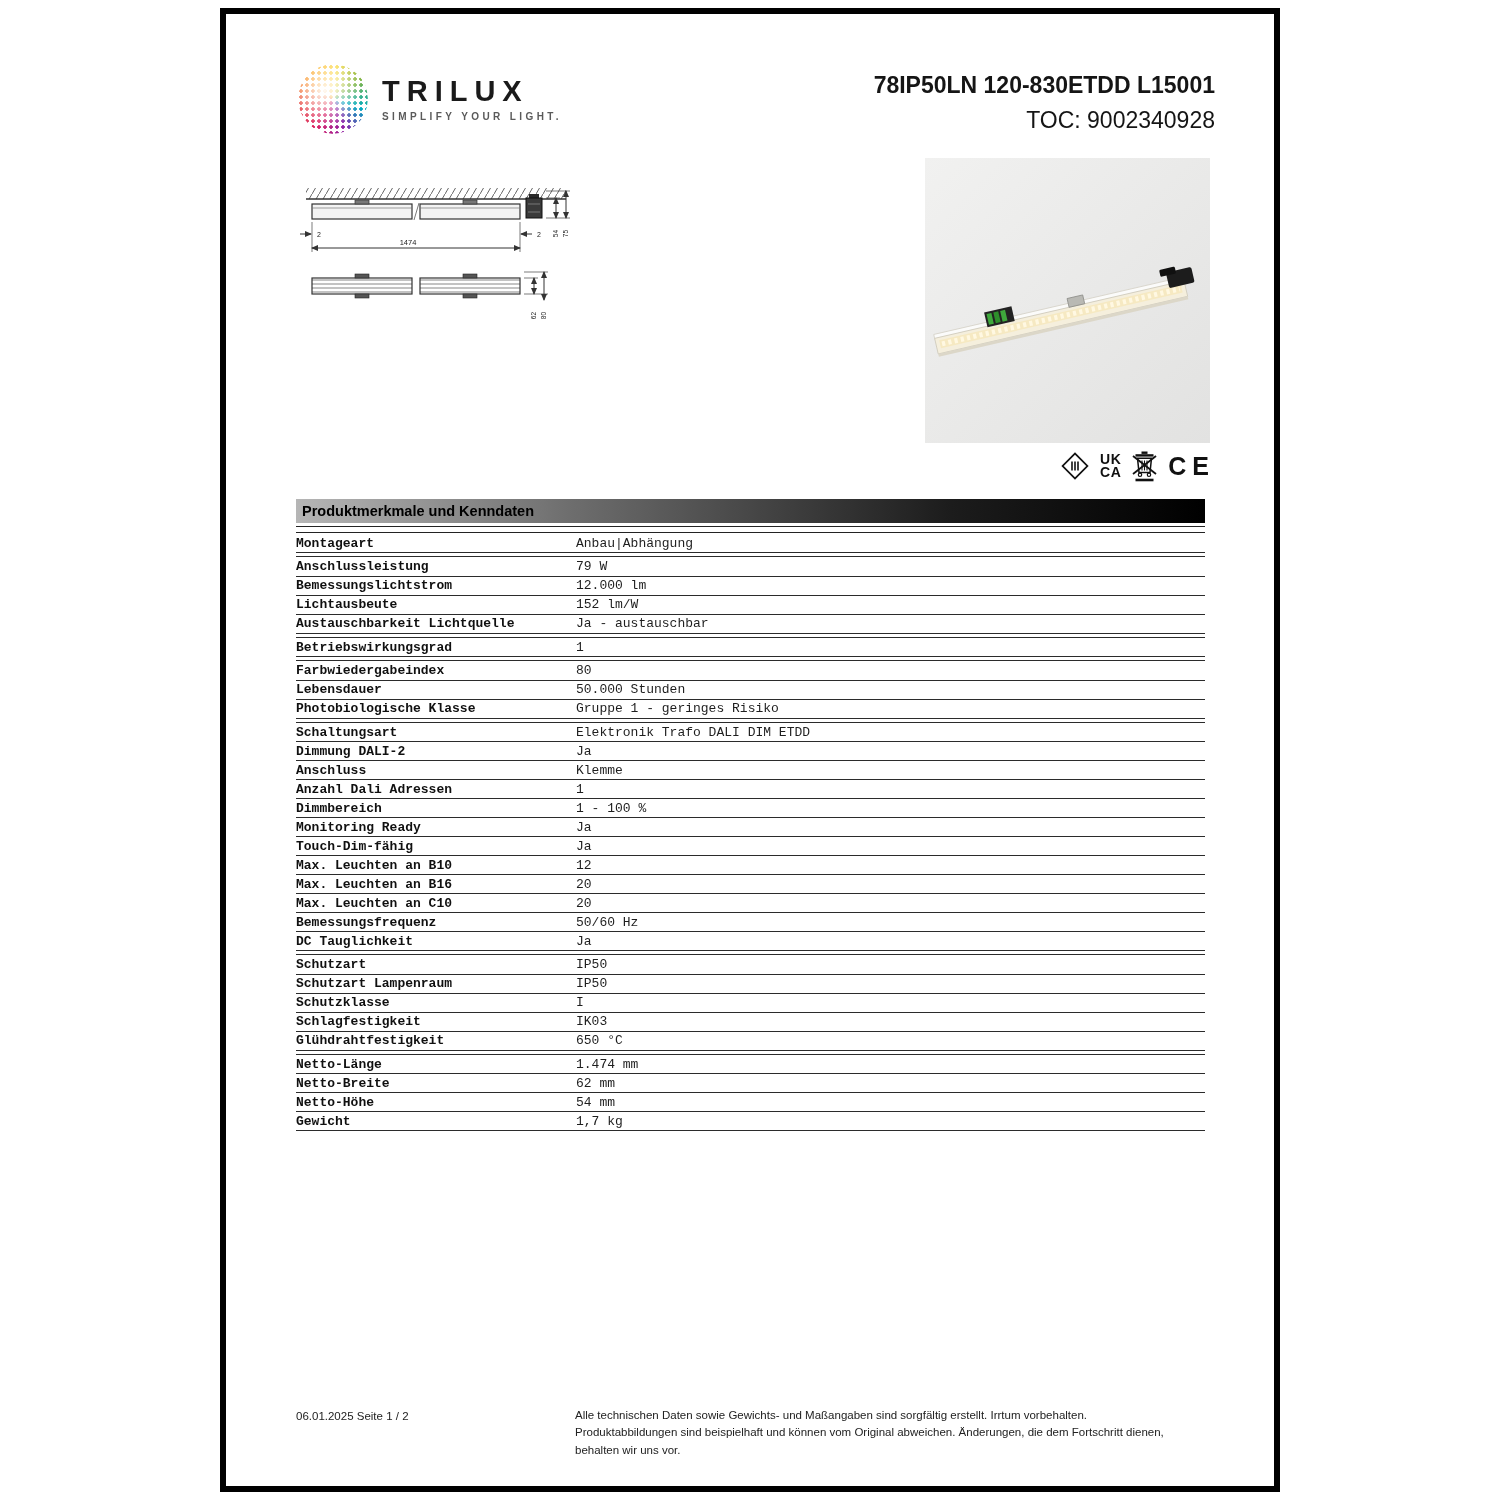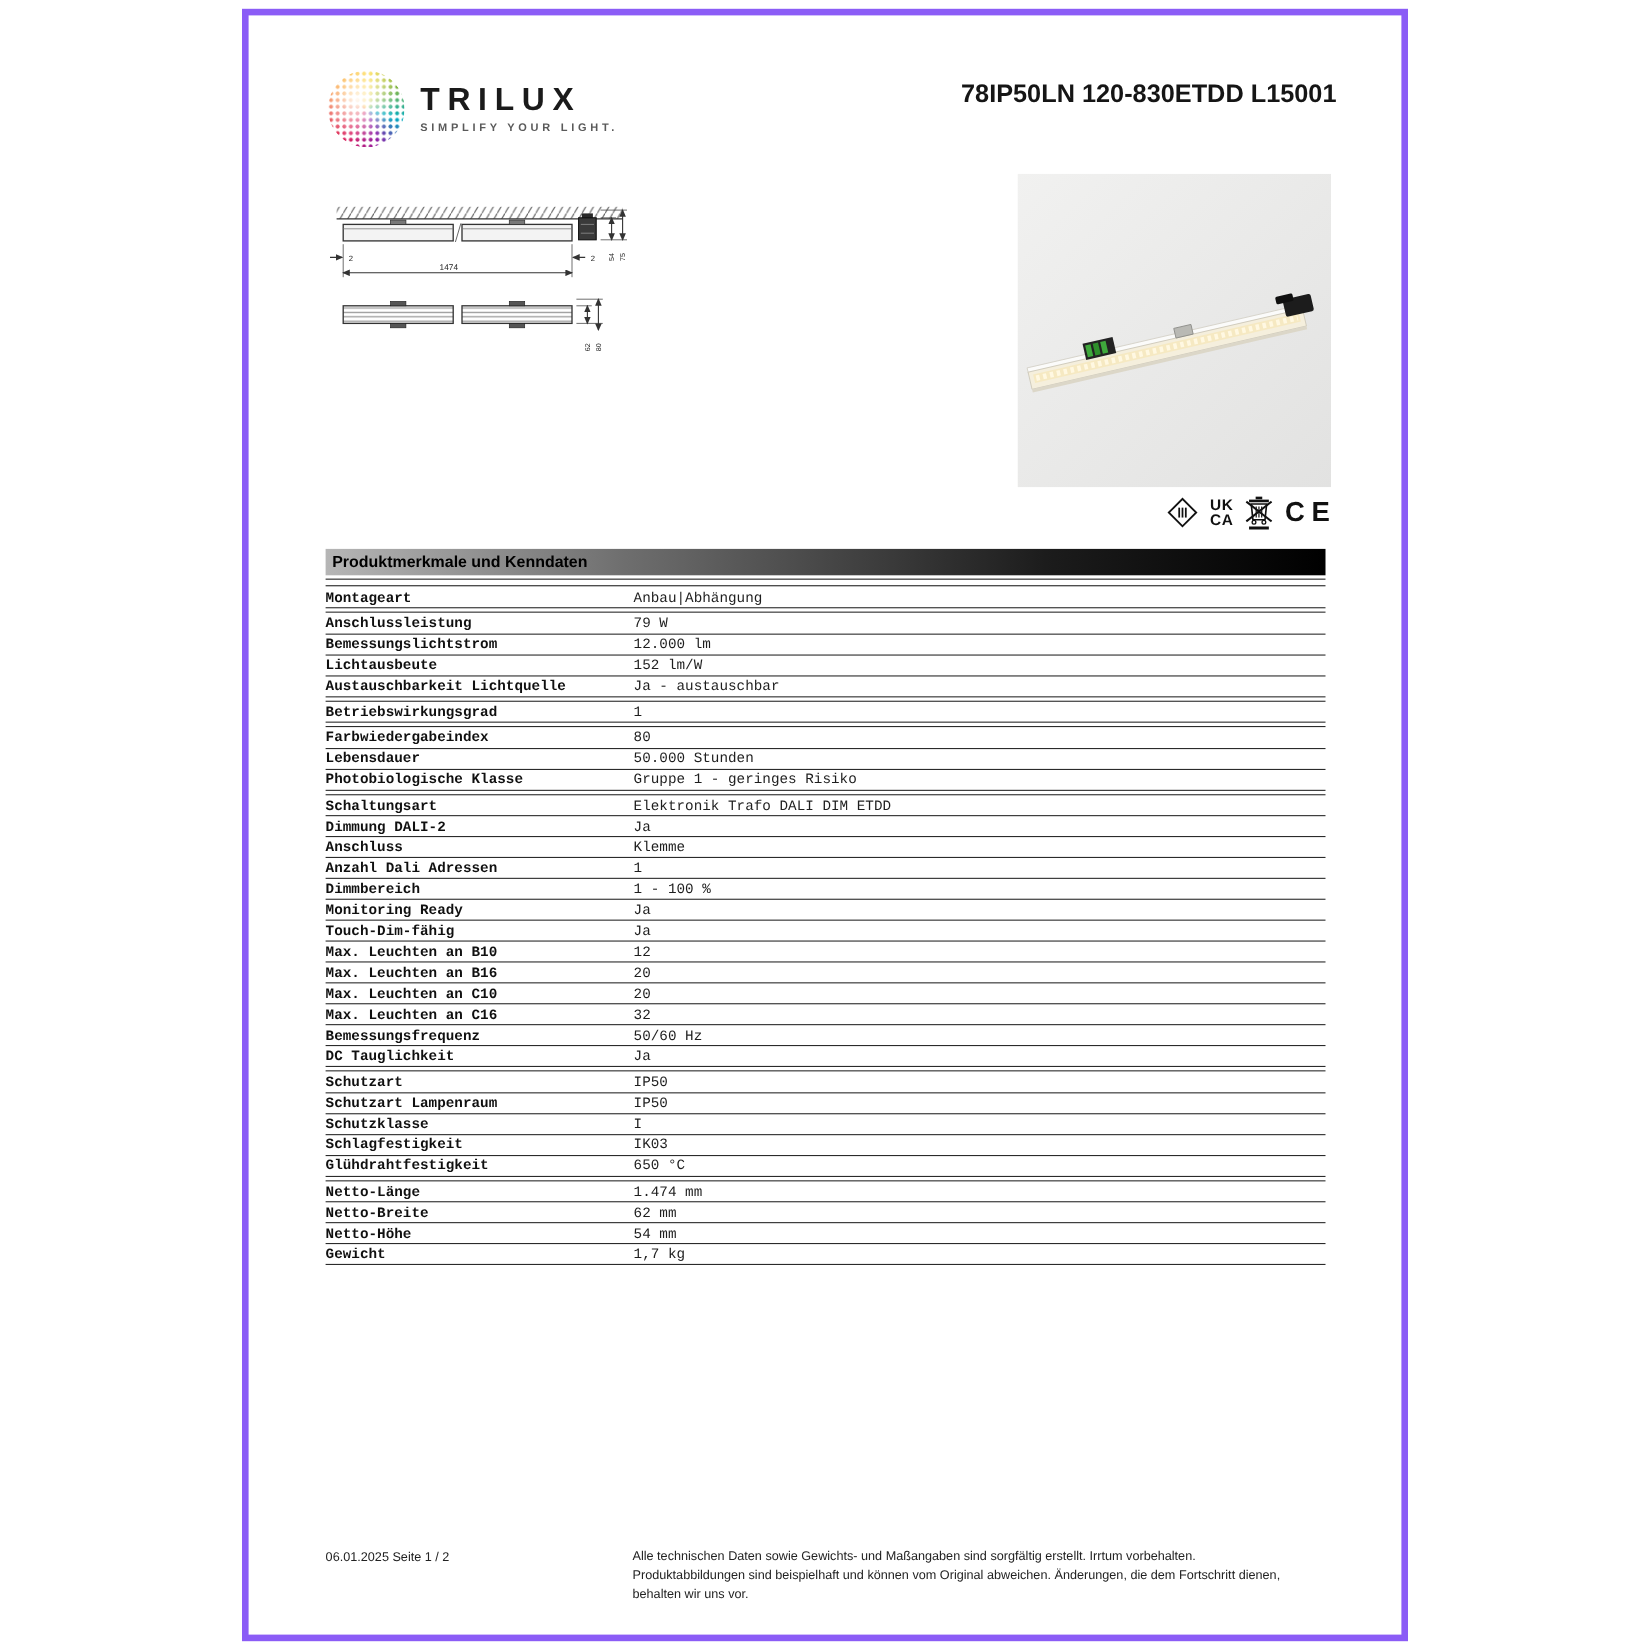--- a/index.html
+++ b/index.html
@@ -1,17 +1,17 @@
 <!DOCTYPE html>
 <html><head>
 <meta charset="utf-8">
 <style>
   html,body{margin:0;padding:0;background:#fff;}
   body{width:1500px;height:1500px;position:relative;font-family:"Liberation Sans","DejaVu Sans",sans-serif;color:#111;}
-  .page{position:absolute;left:220px;top:8px;width:1048px;height:1472px;border:6px solid #8b5cf6;background:#fff;}
+  .page{position:absolute;left:220px;top:8px;width:1048px;height:1472px;border:6px solid #000000;background:#fff;}
 
   
   .logo{position:absolute;left:72px;top:50px;display:flex;align-items:center;gap:14px;}
   .logo-sphere{width:70px;height:70px;border-radius:50%;
     background:
       radial-gradient(circle at 38% 38%, rgba(255,255,255,.95), rgba(255,255,255,.35) 42%, rgba(255,255,255,0) 62%),
       conic-gradient(from 210deg,#d81b60,#e53935,#fb8c00,#fdd835,#7cb342,#00acc1,#8e24aa,#d81b60);
     -webkit-mask-image:radial-gradient(#000 1.5px, transparent 2.1px);
     -webkit-mask-size:6px 6px;
     mask-image:radial-gradient(#000 1.5px, transparent 2.1px);
@@ -60,20 +60,21 @@
   <div class="logo">
     <div class="logo-sphere"></div>
     <div>
       <div class="brand">TRILUX</div>
       <div class="tagline">SIMPLIFY YOUR LIGHT.</div>
     </div>
   </div>
 
   <div class="titleblock">
     <div class="ptitle">78IP50LN 120-830ETDD L15001</div>
+    <div class="ptoc">TOC: 9002340928</div>
   </div>
 
   <div class="drawing">
     <svg width="290" height="150" viewBox="0 0 290 150">
       <defs>
         <pattern id="hatch" patternUnits="userSpaceOnUse" width="7" height="12">
           <line x1="0" y1="12" x2="7" y2="0" stroke="#666" stroke-width="1"></line>
         </pattern>
         <pattern id="stripes" patternUnits="userSpaceOnUse" width="6" height="4">
           <line x1="0" y1="2" x2="6" y2="2" stroke="#9a9a9a" stroke-width="1.2"></line>
@@ -265,24 +266,20 @@
       </div>
     <div class="trow">
         <div class="tlabel">Max. Leuchten an B16</div>
         <div class="tvalue">20</div>
       </div>
     <div class="trow">
         <div class="tlabel">Max. Leuchten an C10</div>
         <div class="tvalue">20</div>
       </div>
     <div class="trow">
-        <div class="tlabel">Max. Leuchten an C16</div>
-        <div class="tvalue">32</div>
-      </div>
-    <div class="trow">
         <div class="tlabel">Bemessungsfrequenz</div>
         <div class="tvalue">50/60 Hz</div>
       </div>
     <div class="trow dbl">
         <div class="tlabel">DC Tauglichkeit</div>
         <div class="tvalue">Ja</div>
       </div>
     <div class="trow">
         <div class="tlabel">Schutzart</div>
         <div class="tvalue">IP50</div>

